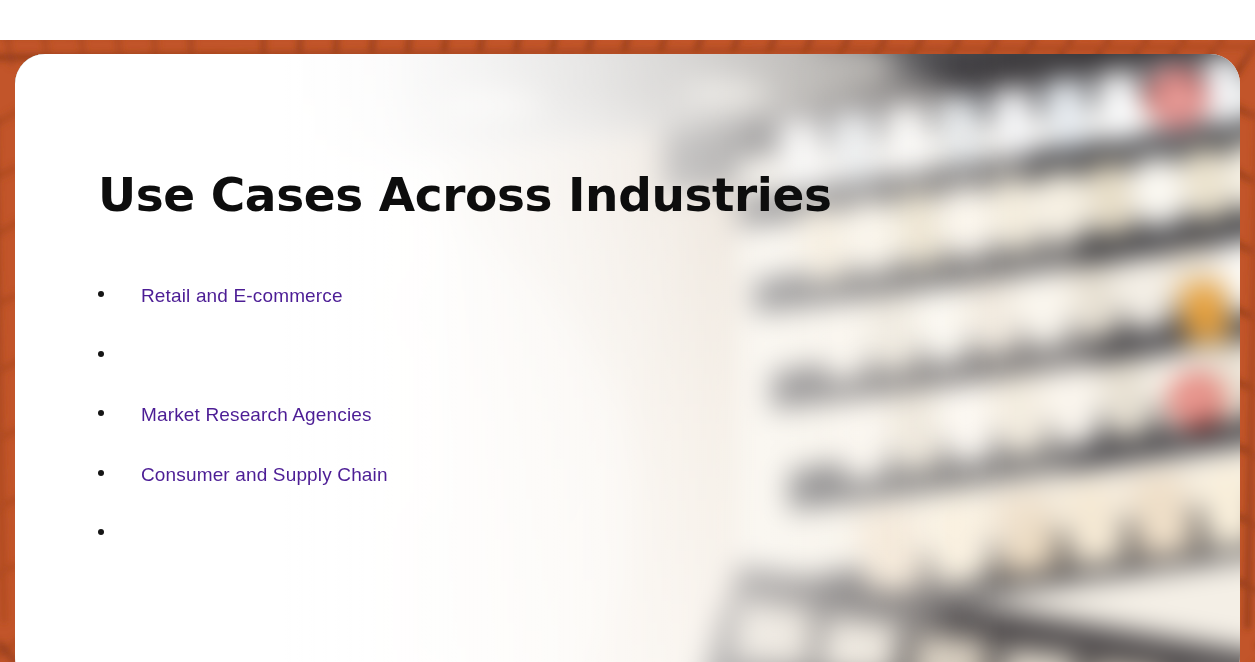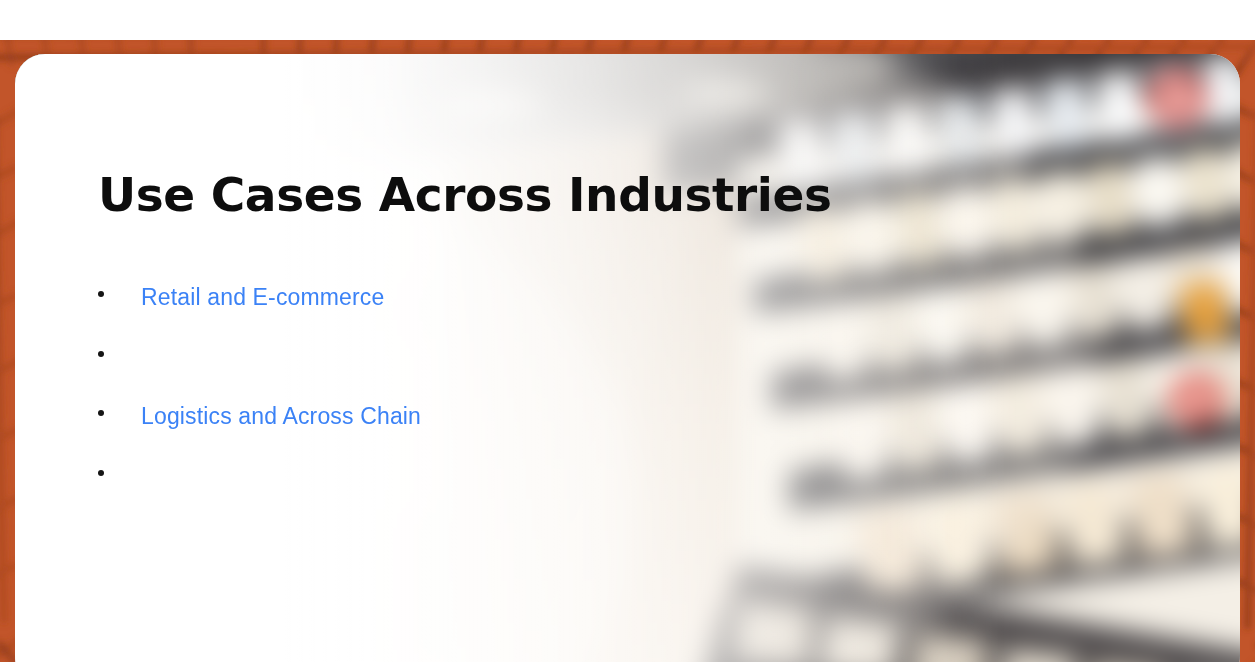--- a/index.html
+++ b/index.html
@@ -99,23 +99,23 @@
     left: 83px;
     top: 232px;
     margin: 0;
     padding: 0;
     list-style: none;
   }
   .bullet-item {
     position: relative;
     height: 59.5px;
     padding-left: 43px;
-    font-size: 23px;
+    font-size: 19px;
     font-weight: 400;
-    color: #3b82f6;
+    color: #4c1d95;
     letter-spacing: 0.15px;
     white-space: nowrap;
     line-height: 1;
   }
   .bullet-dot {
     position: absolute;
     left: 0;
     top: 5px;
     width: 6px;
     height: 6px;
@@ -479,24 +479,28 @@
 
         <li class="bullet-item">
           <span class="bullet-dot"></span>
           <span class="bullet-text">Retail and E-commerce</span>
         </li>
 
         <li class="bullet-item">
           <span class="bullet-dot"></span>
         </li>
 
-
         <li class="bullet-item">
           <span class="bullet-dot"></span>
-          <span class="bullet-text">Logistics and Across Chain</span>
+          <span class="bullet-text">Market Research Agencies</span>
+        </li>
+
+        <li class="bullet-item">
+          <span class="bullet-dot"></span>
+          <span class="bullet-text">Consumer and Supply Chain</span>
         </li>
 
         <li class="bullet-item">
           <span class="bullet-dot"></span>
         </li>
 
       </ul>
     </div>
 
   </div>

